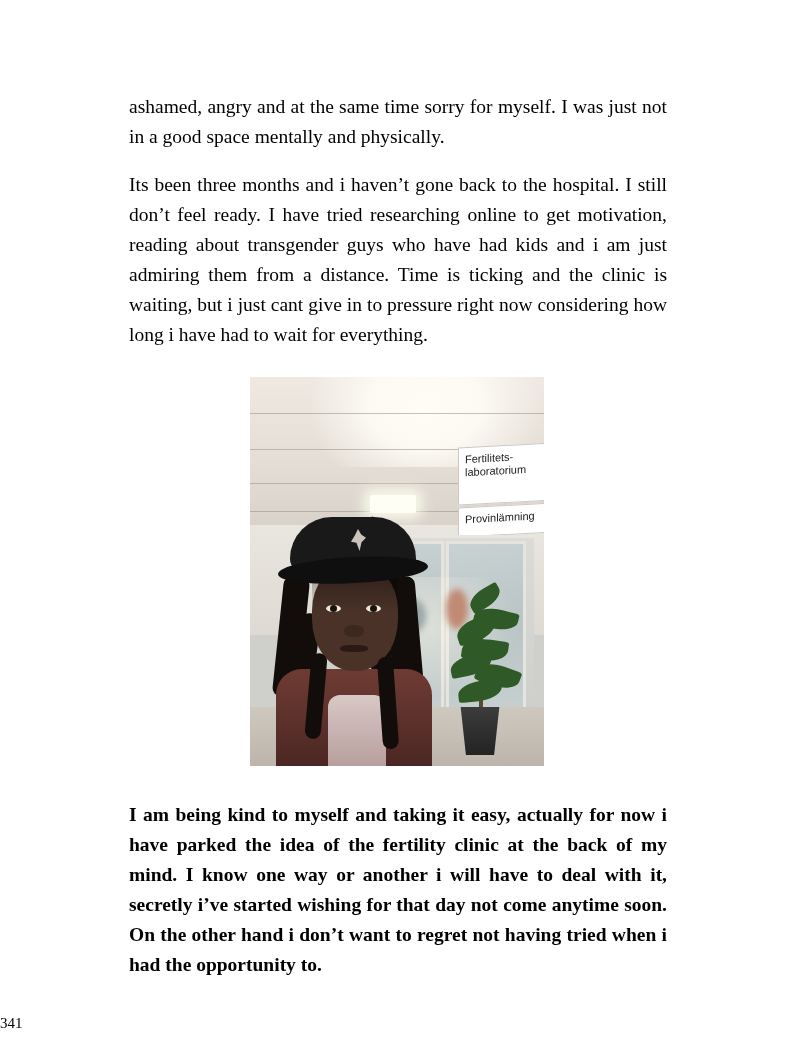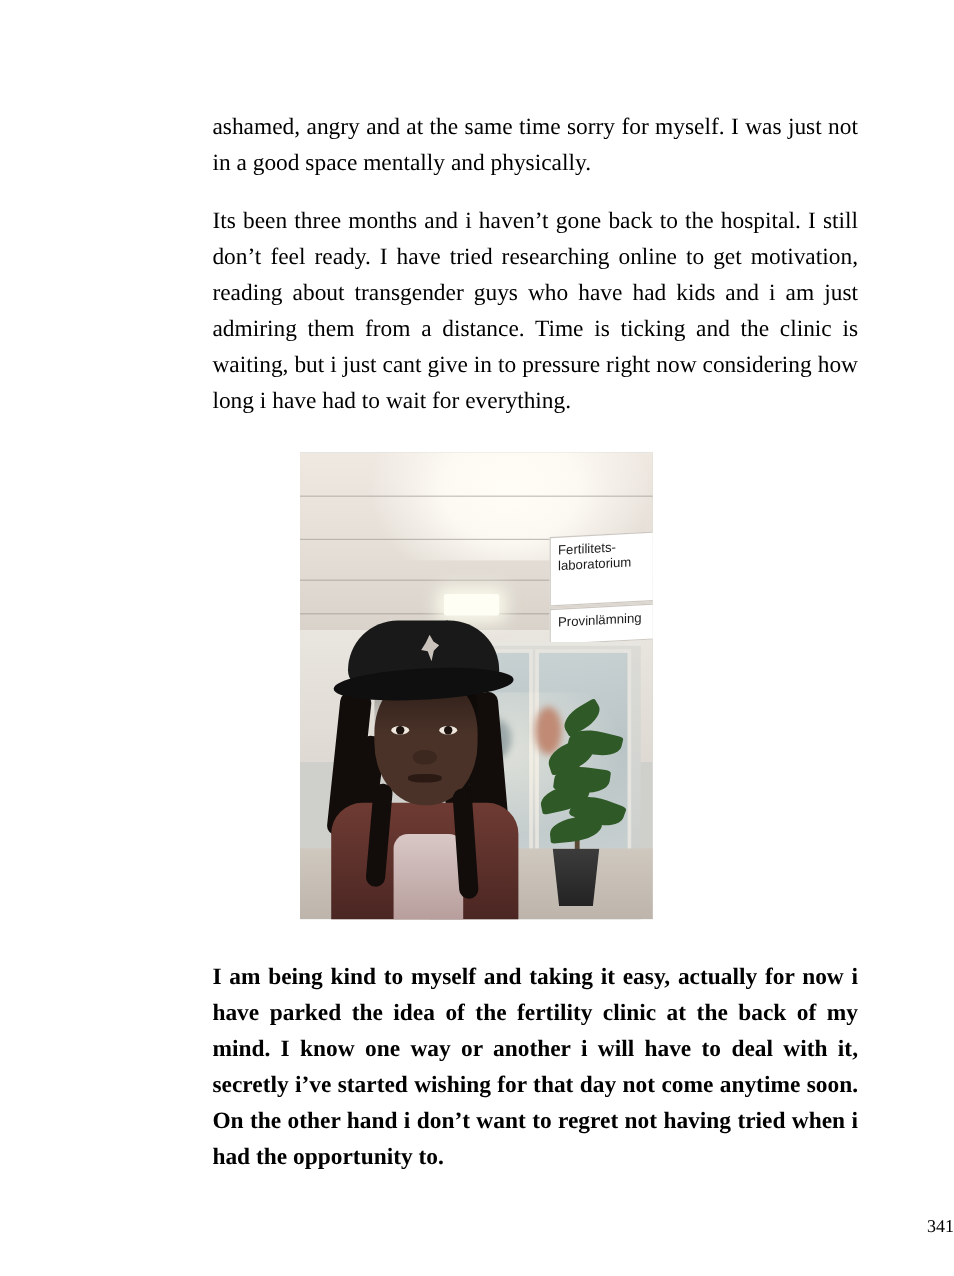--- a/index.html
+++ b/index.html
@@ -18,21 +18,20 @@
   .page {
     position: absolute;
     inset: 0;
     background: #ffffff;
   }
   .content {
     position: absolute;
     left: 129px;
     top: 92px;
     width: 538px;
-    margin-left: 48px;
   }
   p.para {
     margin: 0 0 18px 0;
     font-size: 19.5px;
     line-height: 30px;
     text-align: justify;
     text-justify: inter-word;
     hyphens: none;
   }
   p.para.last {
@@ -252,21 +251,21 @@
     position: absolute;
     left: 56px; top: 178px;
     width: 58px; height: 72px;
     background: linear-gradient(180deg, #d8c8c6 0%, #b79e9c 100%);
     border-radius: 12px 12px 0 0;
   }
   .pagenum {
     position: absolute;
     left: 0; right: 0;
     top: 1015px;
-    text-align: right;
+    text-align: left;
     font-size: 15px;
     font-family: "Liberation Serif", serif;
     color: #000;
   }
 </style>
 </head>
 <body>
 
 <div class="page">
 

